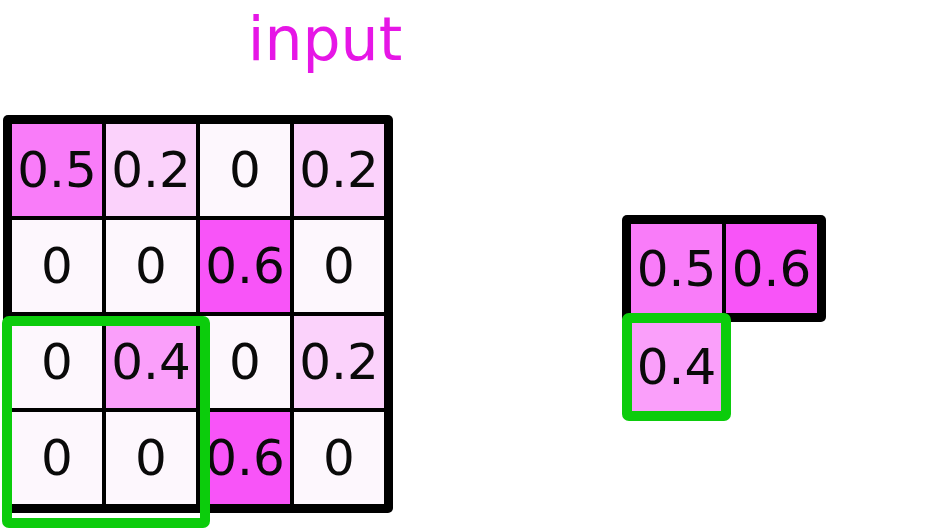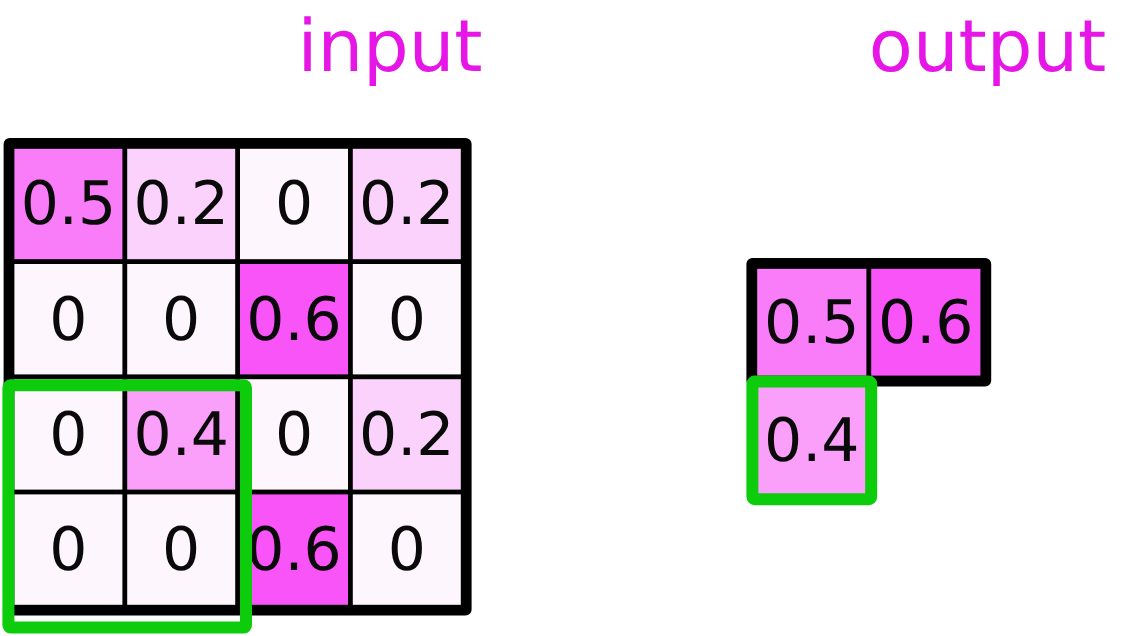--- a/index.html
+++ b/index.html
@@ -73,21 +73,20 @@
     font-size: 50px;
   }
 </style>
 </head>
 <body>
 
 <div class="stage">
 
   <div class="title" id="input-title" style="color: rgb(230, 22, 230);">input</div>
 
-  <div class="title" id="output-title" style="color: rgb(230, 22, 230);">output</div>
 
   <div class="gridbox" id="input-grid" style="background: rgb(0, 0, 0);">
       <div class="cell" style="background: rgb(249, 124, 249); color: rgb(10, 10, 10);">0.5</div>
       <div class="cell" style="background: rgb(251, 210, 251); color: rgb(10, 10, 10);">0.2</div>
       <div class="cell" style="background: rgb(253, 247, 253); color: rgb(10, 10, 10);">0</div>
       <div class="cell" style="background: rgb(251, 210, 251); color: rgb(10, 10, 10);">0.2</div>
       <div class="cell" style="background: rgb(253, 247, 253); color: rgb(10, 10, 10);">0</div>
       <div class="cell" style="background: rgb(253, 247, 253); color: rgb(10, 10, 10);">0</div>
       <div class="cell" style="background: rgb(248, 84, 248); color: rgb(10, 10, 10);">0.6</div>
       <div class="cell" style="background: rgb(253, 247, 253); color: rgb(10, 10, 10);">0</div>

